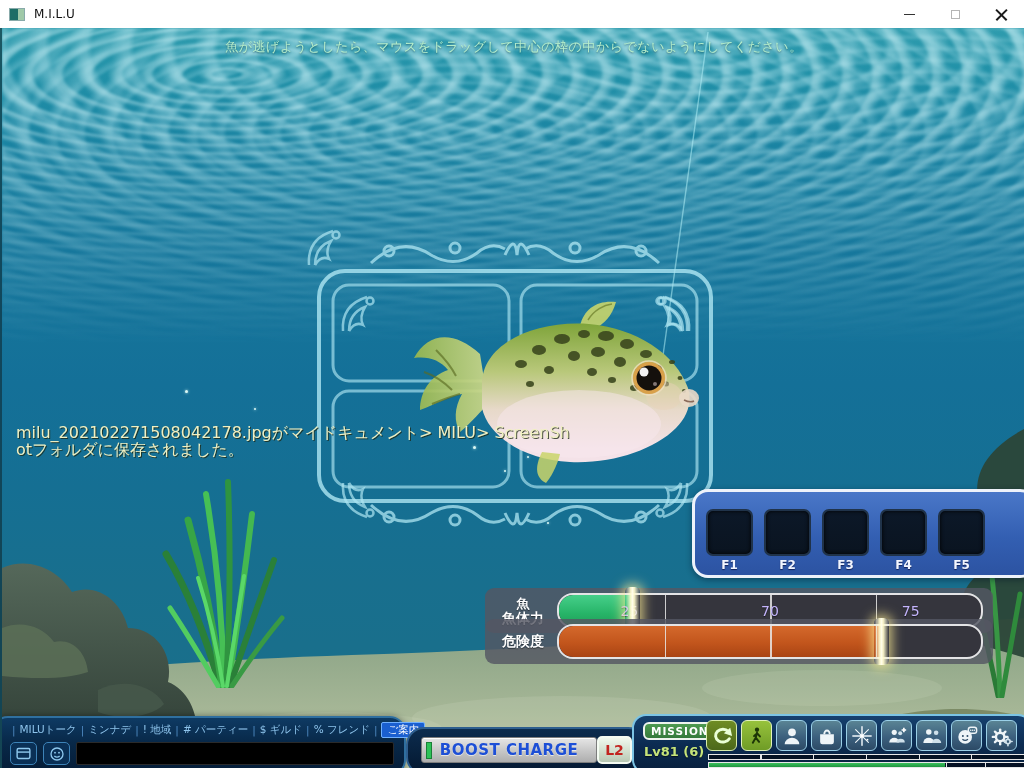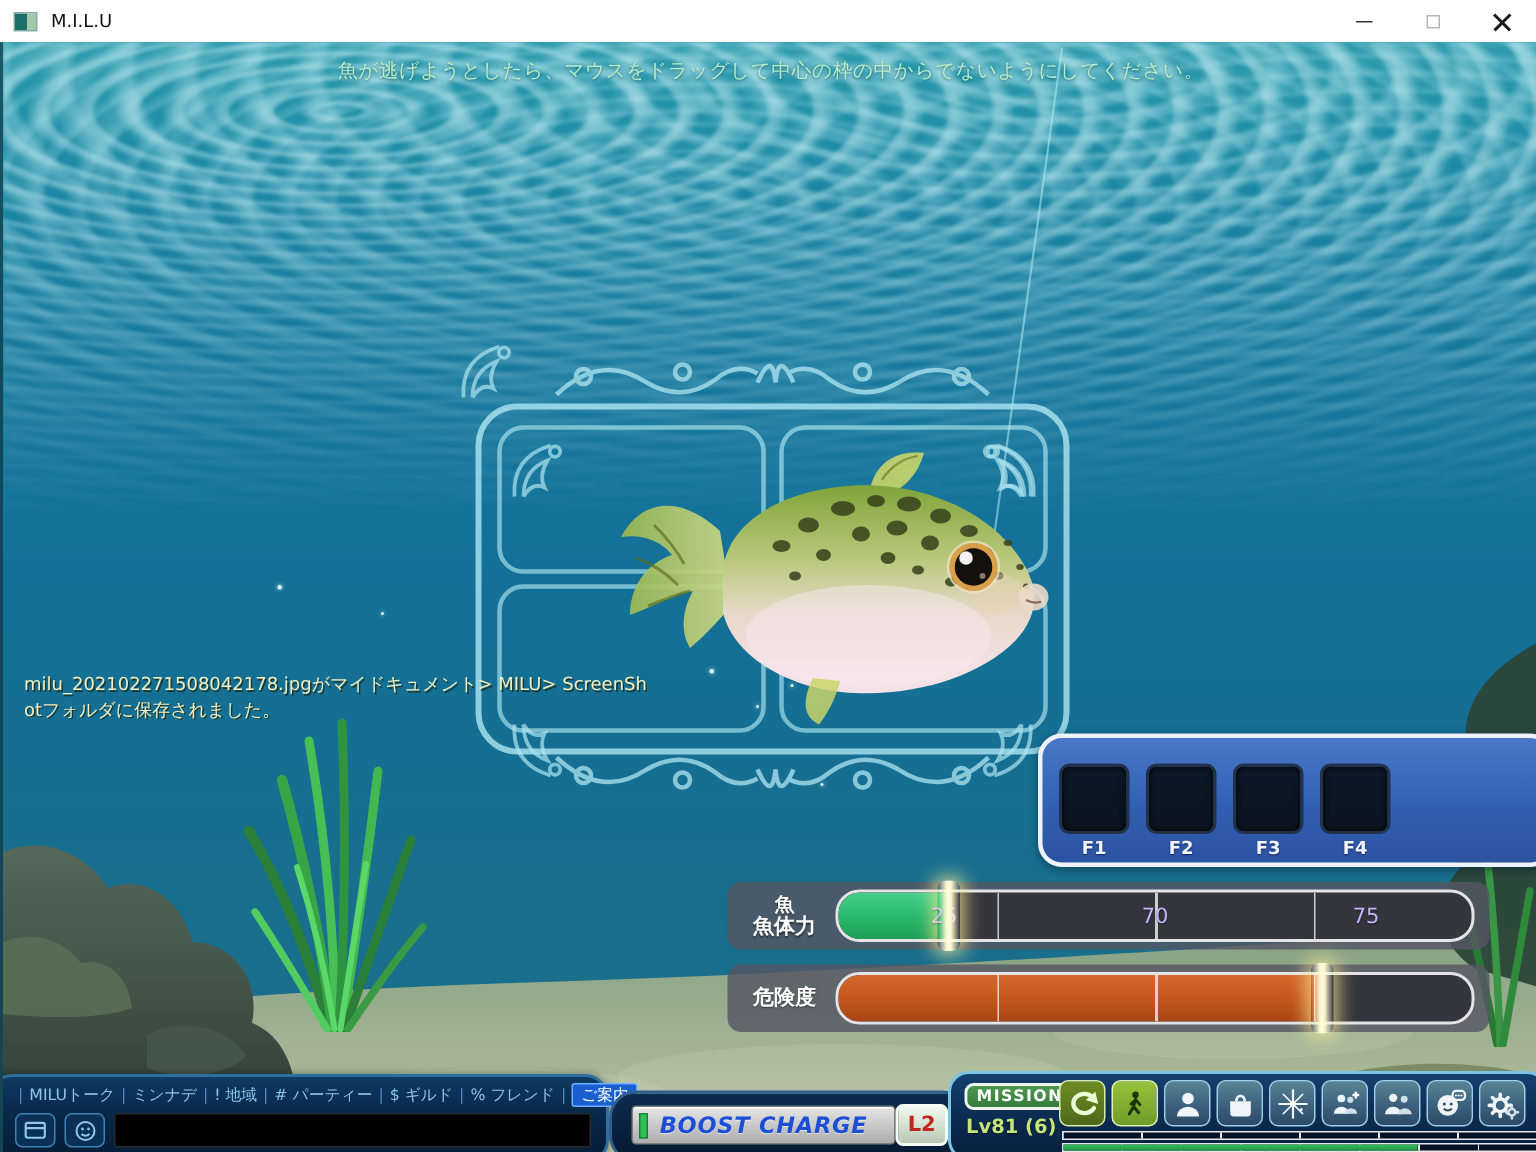--- a/index.html
+++ b/index.html
@@ -28,37 +28,37 @@
       repeating-radial-gradient(ellipse 130px 38px at 68% 6%, rgba(205,242,248,0) 0 18px, rgba(205,242,248,.34) 24px 29px, rgba(205,242,248,0) 42px),
       repeating-radial-gradient(ellipse 75px 24px at 45% 32%, rgba(190,236,244,0) 0 12px, rgba(190,236,244,.25) 16px 19px, rgba(190,236,244,0) 28px),
       repeating-radial-gradient(ellipse 160px 40px at 90% 26%, rgba(200,240,246,0) 0 20px, rgba(200,240,246,.22) 26px 31px, rgba(200,240,246,0) 46px);
     -webkit-mask-image:linear-gradient(180deg,#000 25%,rgba(0,0,0,.5) 60%,transparent 96%);
     mask-image:linear-gradient(180deg,#000 25%,rgba(0,0,0,.5) 60%,transparent 96%);}
   .layer{position:absolute;left:0;top:0;}
   .particle{position:absolute;border-radius:50%;background:#dcf8f4;box-shadow:0 0 3px rgba(220,250,245,.9);}
 
   .instruction{position:absolute;top:10px;left:0;width:1024px;text-align:center;font-size:13px;letter-spacing:.5px;
     color:#b6eecb;text-shadow:0 1px 2px rgba(0,40,50,.55);}
-  .notification{position:absolute;left:14px;top:420px;font-size:12px;line-height:17px;color:#f0f0c2;
+  .notification{position:absolute;left:14px;top:396px;font-size:16px;line-height:17px;color:#f0f0c2;
     text-shadow:1px 1px 0 rgba(30,40,20,.8);}
 
   
   .fpanel{position:absolute;left:690px;top:461px;width:344px;height:89px;border-radius:16px;
     background:linear-gradient(180deg,#4a77c8 0%,#335fb2 55%,#2c53a2 100%);
     border:3px solid #eef2fa;box-shadow:0 2px 6px rgba(0,20,40,.45);display:flex;gap:11px;padding:13px 11px 0 11px;align-items:center;}
   .fslot{display:flex;flex-direction:column;align-items:center;width:47px;}
   .fbox{width:47px;height:47px;border-radius:7px;background:linear-gradient(180deg,#0c1828 0%,#0a1420 100%);
     border:2px solid #20334a;box-shadow:inset 0 0 4px #000;}
   .flabel{margin-top:2px;font-size:12px;font-weight:bold;color:#f2f6ff;text-shadow:0 1px 1px rgba(0,0,40,.6);}
 
   
   .meter-panel{position:absolute;left:483px;width:508px;height:45px;border-radius:9px;
     background:rgba(84,87,99,.82);display:flex;align-items:center;padding:0 10px 0 8px;}
   .meter-panel.stamina{top:560px;}
-  .meter-panel.danger{top:615px;}
+  .meter-panel.danger{top:591px;}
   .meter-label{width:60px;text-align:center;color:#fff;font-weight:bold;font-size:13px;line-height:15px;text-shadow:0 1px 1px rgba(0,0,0,.5);}
   .meter-label .big{font-size:14px;}
   .meter{position:relative;flex:1;height:35px;margin-left:4px;}
   .meter-track{position:absolute;inset:0;border:2px solid #e4e4e6;border-radius:16px;overflow:hidden;background:#35353d;}
   .meter-fill{position:absolute;left:0;top:0;bottom:0;border-radius:14px 0 0 14px;}
   .meter-fill.green{width:17.5%;background:linear-gradient(180deg,#46cf8a 0%,#27b468 60%,#1f9e58 100%);}
   .meter-fill.orange{width:76%;background:linear-gradient(180deg,#d4692c 0%,#c2551c 55%,#a94414 100%);}
   .seg-line{position:absolute;top:0;bottom:0;width:1.5px;background:rgba(232,232,232,.85);}
   .seg-labels{position:absolute;inset:0;display:flex;}
   .seg-labels span{flex:1;display:flex;align-items:center;justify-content:center;font-size:14px;color:#c4b5fd;text-shadow:0 1px 1px rgba(0,0,0,.5);border-radius:15px;}
@@ -77,21 +77,21 @@
   .chat-btn{width:27px;height:23px;border-radius:5px;background:#0a3056;border:1.5px solid #3d83b8;display:flex;align-items:center;justify-content:center;}
   .chat-input{width:318px;height:23px;background:#000;border:1px solid #2a2a2a;border-radius:2px;color:#ddd;font-size:12px;padding:0 4px;outline:none;}
 
   
   .boost{position:absolute;left:404px;top:699px;width:240px;height:48px;border-radius:18px;
     background:linear-gradient(180deg,#0c2c4e 0%,#07203c 60%,#051830 100%);border:2px solid #2e5e8e;}
   .boost-bar{position:absolute;left:13px;top:8px;width:176px;height:26px;border-radius:3px;
     background:linear-gradient(180deg,#e6e6e6 0%,#c6c6c6 55%,#aeaeae 100%);
     border:1px solid #7d7d7d;box-shadow:inset 0 1px 0 #fff;display:flex;align-items:center;justify-content:center;}
   .boost-chip{position:absolute;left:4px;top:4px;width:6px;height:17px;background:#2ec258;border:1px solid #1a8038;}
-  .boost-text{font-size:15px;font-weight:bold;font-style:italic;letter-spacing:.5px;color:#1d4fd6;text-shadow:0 1px 0 rgba(255,255,255,.6);}
+  .boost-text{font-size:15px;font-weight:bold;letter-spacing:.5px;color:#1d4fd6;text-shadow:0 1px 0 rgba(255,255,255,.6);}
   .boost-key{position:absolute;right:12px;top:7px;width:35px;height:28px;border-radius:5px;
     background:linear-gradient(180deg,#f0f8ee 0%,#cfdccb 60%,#b8c8b4 100%);border:2px solid #f4fbf2;
     display:flex;align-items:center;justify-content:center;font-size:14px;font-weight:bold;color:#c22420;}
 
   
   .dock{position:absolute;left:630px;top:686px;width:400px;height:60px;border-radius:14px;
     background:linear-gradient(180deg,#15406e 0%,#0c2c52 50%,#081f3c 100%);border:2px solid #7cc4e4;}
   .mission{position:absolute;left:9px;top:6px;padding:1px 6px;border:2px solid #eef4ee;border-radius:6px;
     background:linear-gradient(180deg,#4d9a50 0%,#357a3c 100%);color:#fff;font-size:10.5px;font-weight:bold;letter-spacing:1px;}
   .level{position:absolute;left:10px;top:28px;font-size:13px;font-weight:bold;color:#c6e47a;text-shadow:0 1px 1px rgba(0,0,0,.6);text-align:right;}
@@ -285,20 +285,24 @@
           <div class="flabel">F2</div>
         </div>
       <div class="fslot">
           <div class="fbox"></div>
           <div class="flabel">F3</div>
         </div>
       <div class="fslot">
           <div class="fbox"></div>
           <div class="flabel">F4</div>
         </div>
+      <div class="fslot">
+          <div class="fbox"></div>
+          <div class="flabel">F5</div>
+        </div>
     </div>
 
     <div class="meter-panel stamina">
       <div class="meter-label">
         <div>魚</div>
         <div class="big">魚体力</div>
       </div>
       <div class="meter">
         <div class="meter-track">
           <div class="meter-fill green"></div>

